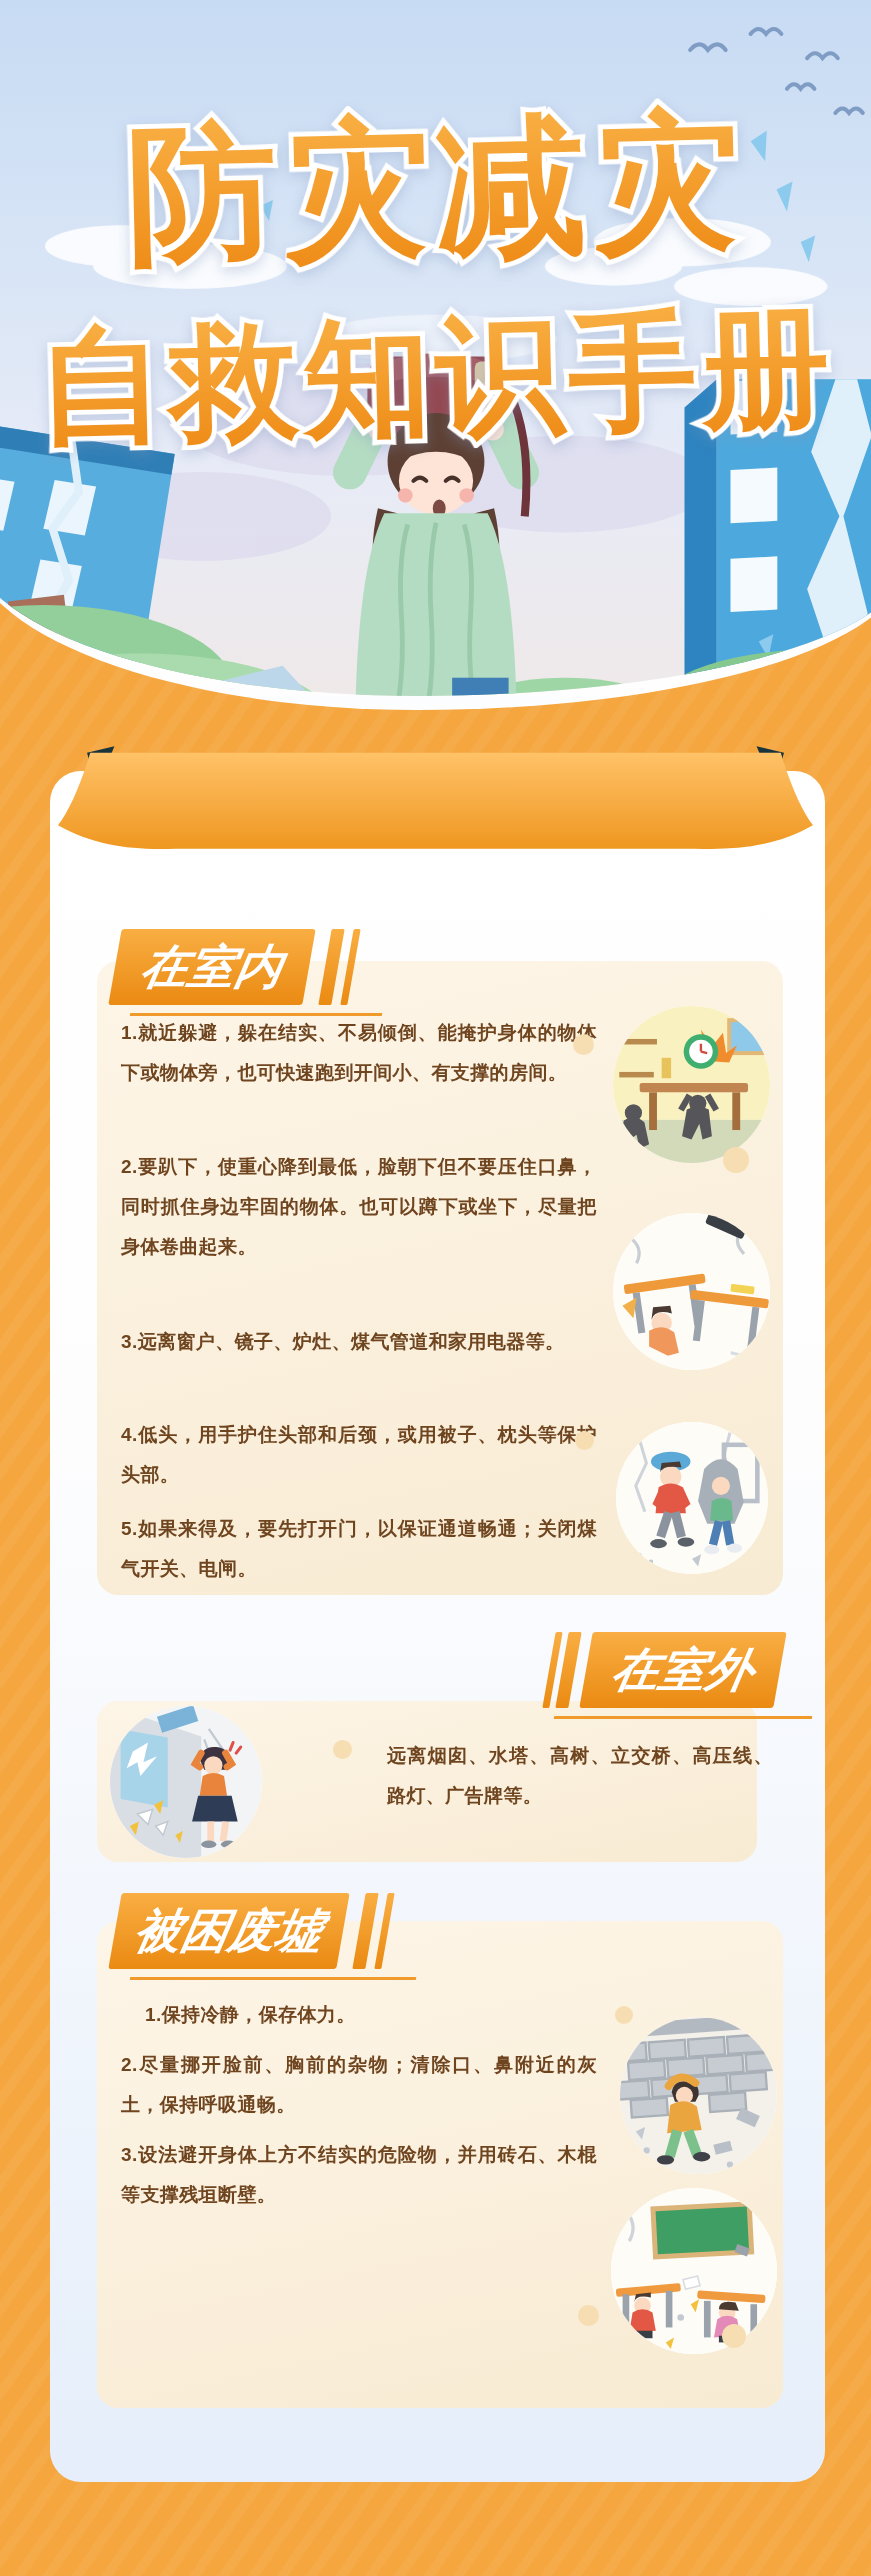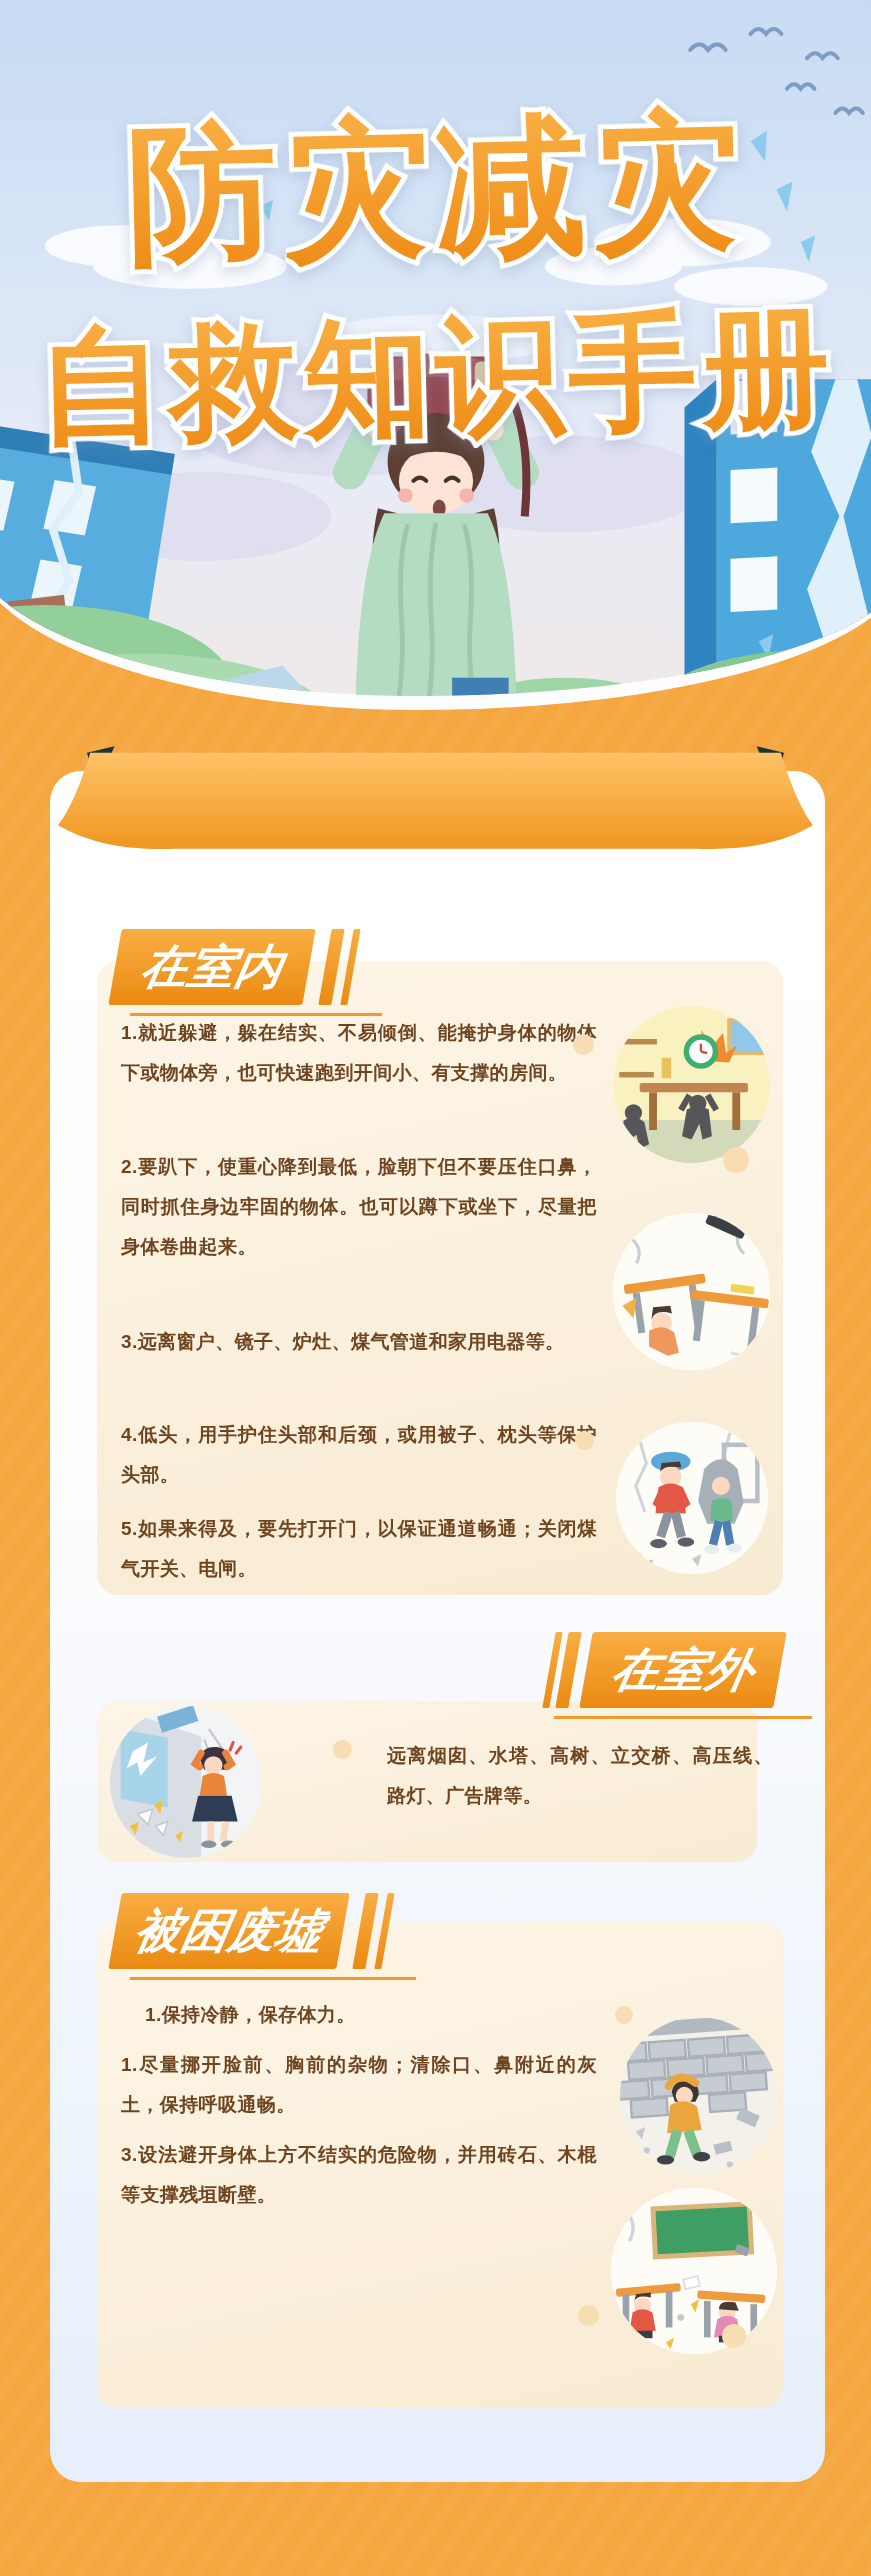--- a/index.html
+++ b/index.html
@@ -403,21 +403,21 @@
     </div>
 
     <div class="sec-header hdr-c">
       <span class="hd-box">被困废墟</span>
       <span class="hd-slash s1"></span>
       <span class="hd-slash s2"></span>
       <span class="hd-underline"></span>
     </div>
 
     <p class="item i-c1">1.保持冷静，保存体力。</p>
-    <p class="item i-c2">1.尽量挪开脸前、胸前的杂物；清除口、鼻附近的灰土，保持呼吸通畅。</p>
+    <p class="item i-c2">2.尽量挪开脸前、胸前的杂物；清除口、鼻附近的灰土，保持呼吸通畅。</p>
     <p class="item i-c3">3.设法避开身体上方不结实的危险物，并用砖石、木棍等支撑残垣断壁。</p>
 
     <div class="illu il-5">
       <svg viewBox="0 0 200 200">
         <rect width="200" height="200" fill="#f4f1ea"></rect>
         <g transform="rotate(-4 100 80)">
           <g fill="#c7ccd2" stroke="#a9b0b8" stroke-width="3">
             <rect x="-10" y="28" width="46" height="22"></rect>
               <rect x="40" y="28" width="46" height="22"></rect>
               <rect x="90" y="28" width="46" height="22"></rect>

